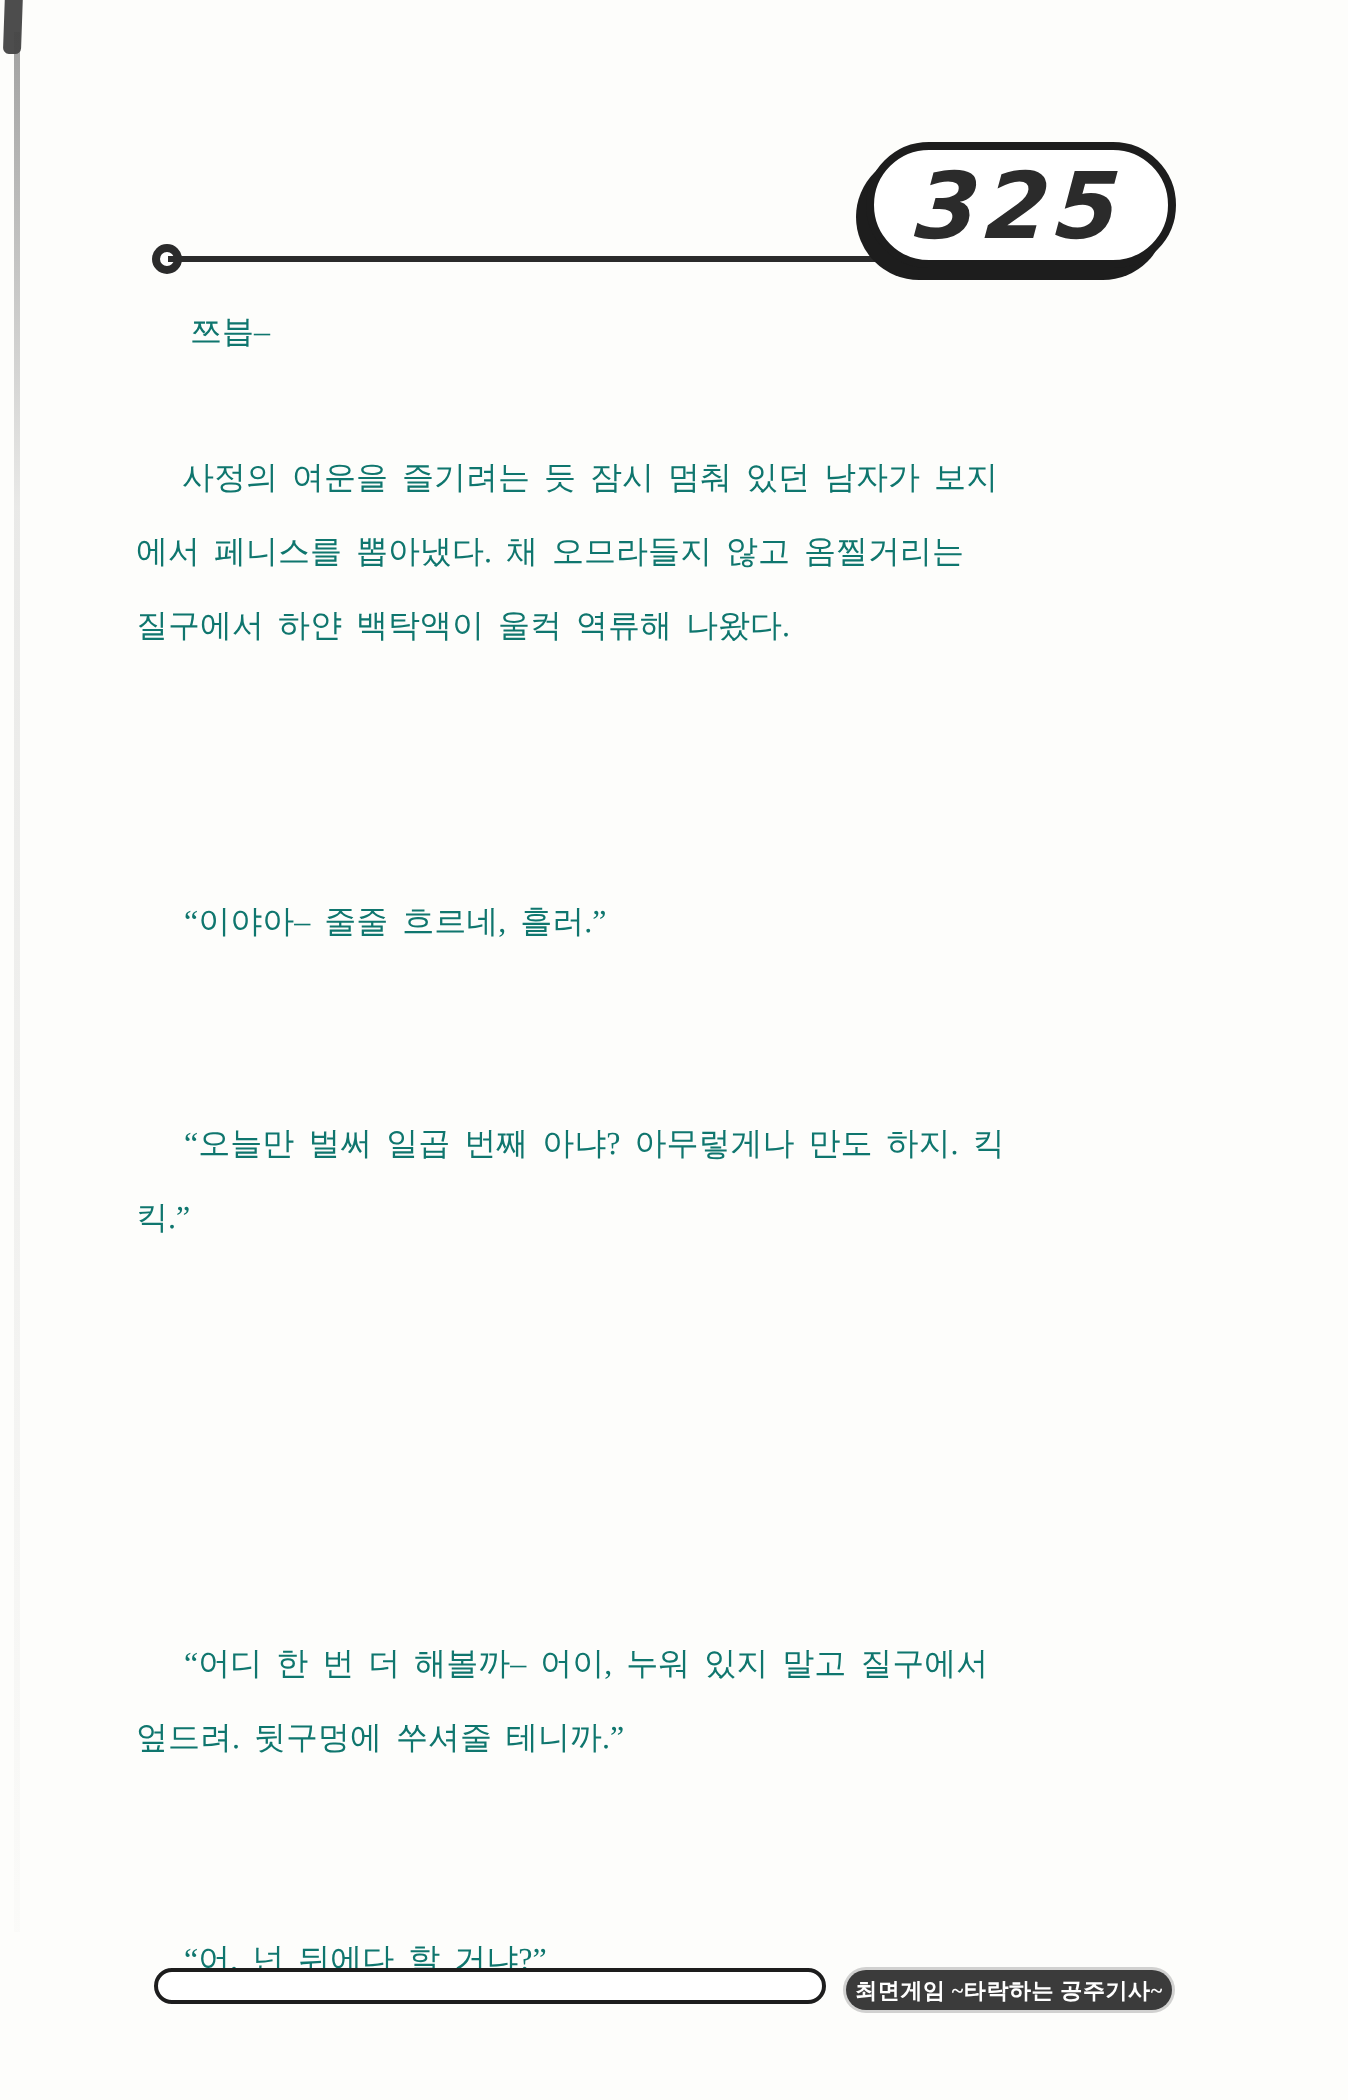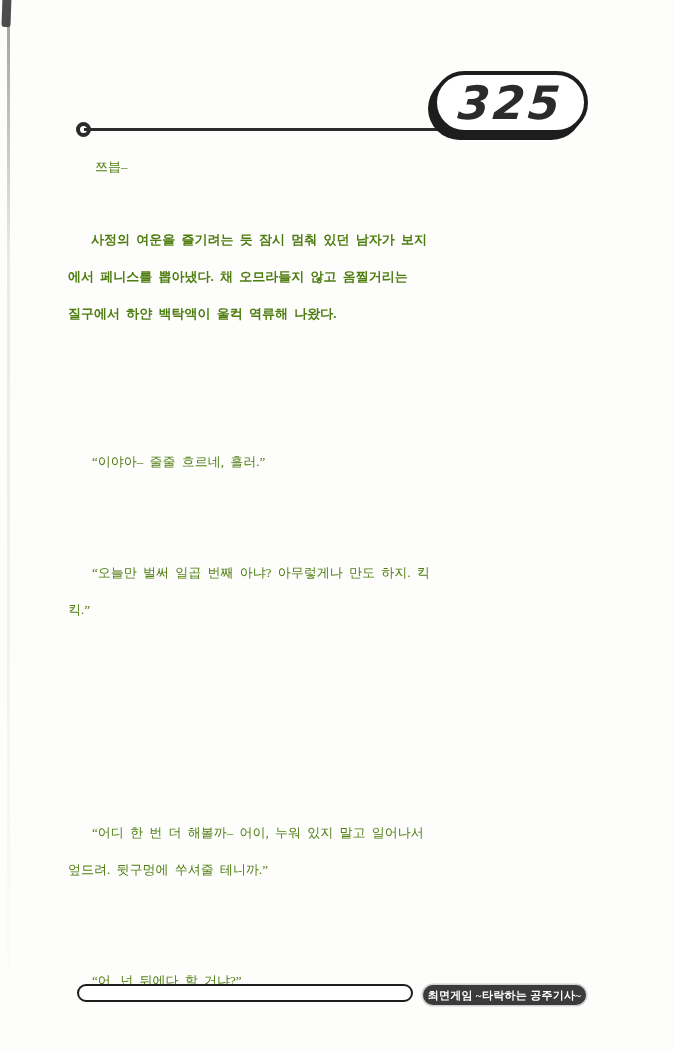--- a/index.html
+++ b/index.html
@@ -20,24 +20,24 @@
     background:#fff;border:4px solid #1d1d1d;border-radius:33px;
     box-shadow:-5px 6px 0 #1d1d1d;z-index:2;
     display:flex;align-items:center;justify-content:center;
   }
   .page-pill .num{
     font-family:"DejaVu Sans","Liberation Sans",sans-serif;
     font-weight:bold;font-style:italic;font-size:46px;letter-spacing:3px;color:#2b2b2b;
     transform:skewX(-4deg);
   }
   
-  .txt{position:absolute;left:68px;width:590px;font-size:13px;line-height:37px;
-    white-space:pre;word-spacing:3px;color:#4d7c0f;}
+  .txt{position:absolute;left:68px;width:590px;font-size:16px;line-height:37px;
+    white-space:pre;word-spacing:3px;color:#0f766e;}
   .txt div{white-space:pre;font-family:Liberation Serif, serif;}
-  .indent-narr{text-indent:23px;font-weight:bold;}
+  .indent-narr{text-indent:23px;}
   .indent-dlg{text-indent:24px;}
   .sound{top:148px;text-indent:27px;}
   .para1{top:221px;}
   .dlgA{top:369px;}
   .para2{top:592px;}
   .dlgB{top:740px;}
   
   .footer-rule{position:absolute;left:77px;top:984px;width:336px;height:18px;box-sizing:border-box;
     border:2.5px solid #1d1d1d;border-radius:10px;background:#fff;}
   .footer-badge{
@@ -69,21 +69,21 @@
 질구에서 하얀 백탁액이 울컥 역류해 나왔다.</div>
 
   <div class="txt dlgA">
     <div class="indent-dlg">“이야아– 줄줄 흐르네, 흘러.”</div>
     <div class="indent-dlg">“오늘만 벌써 일곱 번째 아냐? 아무렇게나 만도 하지. 킥
 킥.”</div>
   </div>
 
 
   <div class="txt dlgB">
-    <div class="indent-dlg">“어디 한 번 더 해볼까– 어이, 누워 있지 말고 일어나서
+    <div class="indent-dlg">“어디 한 번 더 해볼까– 어이, 누워 있지 말고 질구에서
 엎드려. 뒷구멍에 쑤셔줄 테니까.”</div>
     <div class="indent-dlg">“어, 넌 뒤에다 할 거냐?”</div>
     
   </div>
 
   <div class="footer-rule"></div>
   <div class="footer-badge">최면게임 ~타락하는 공주기사~</div>
 
 </div>
 

